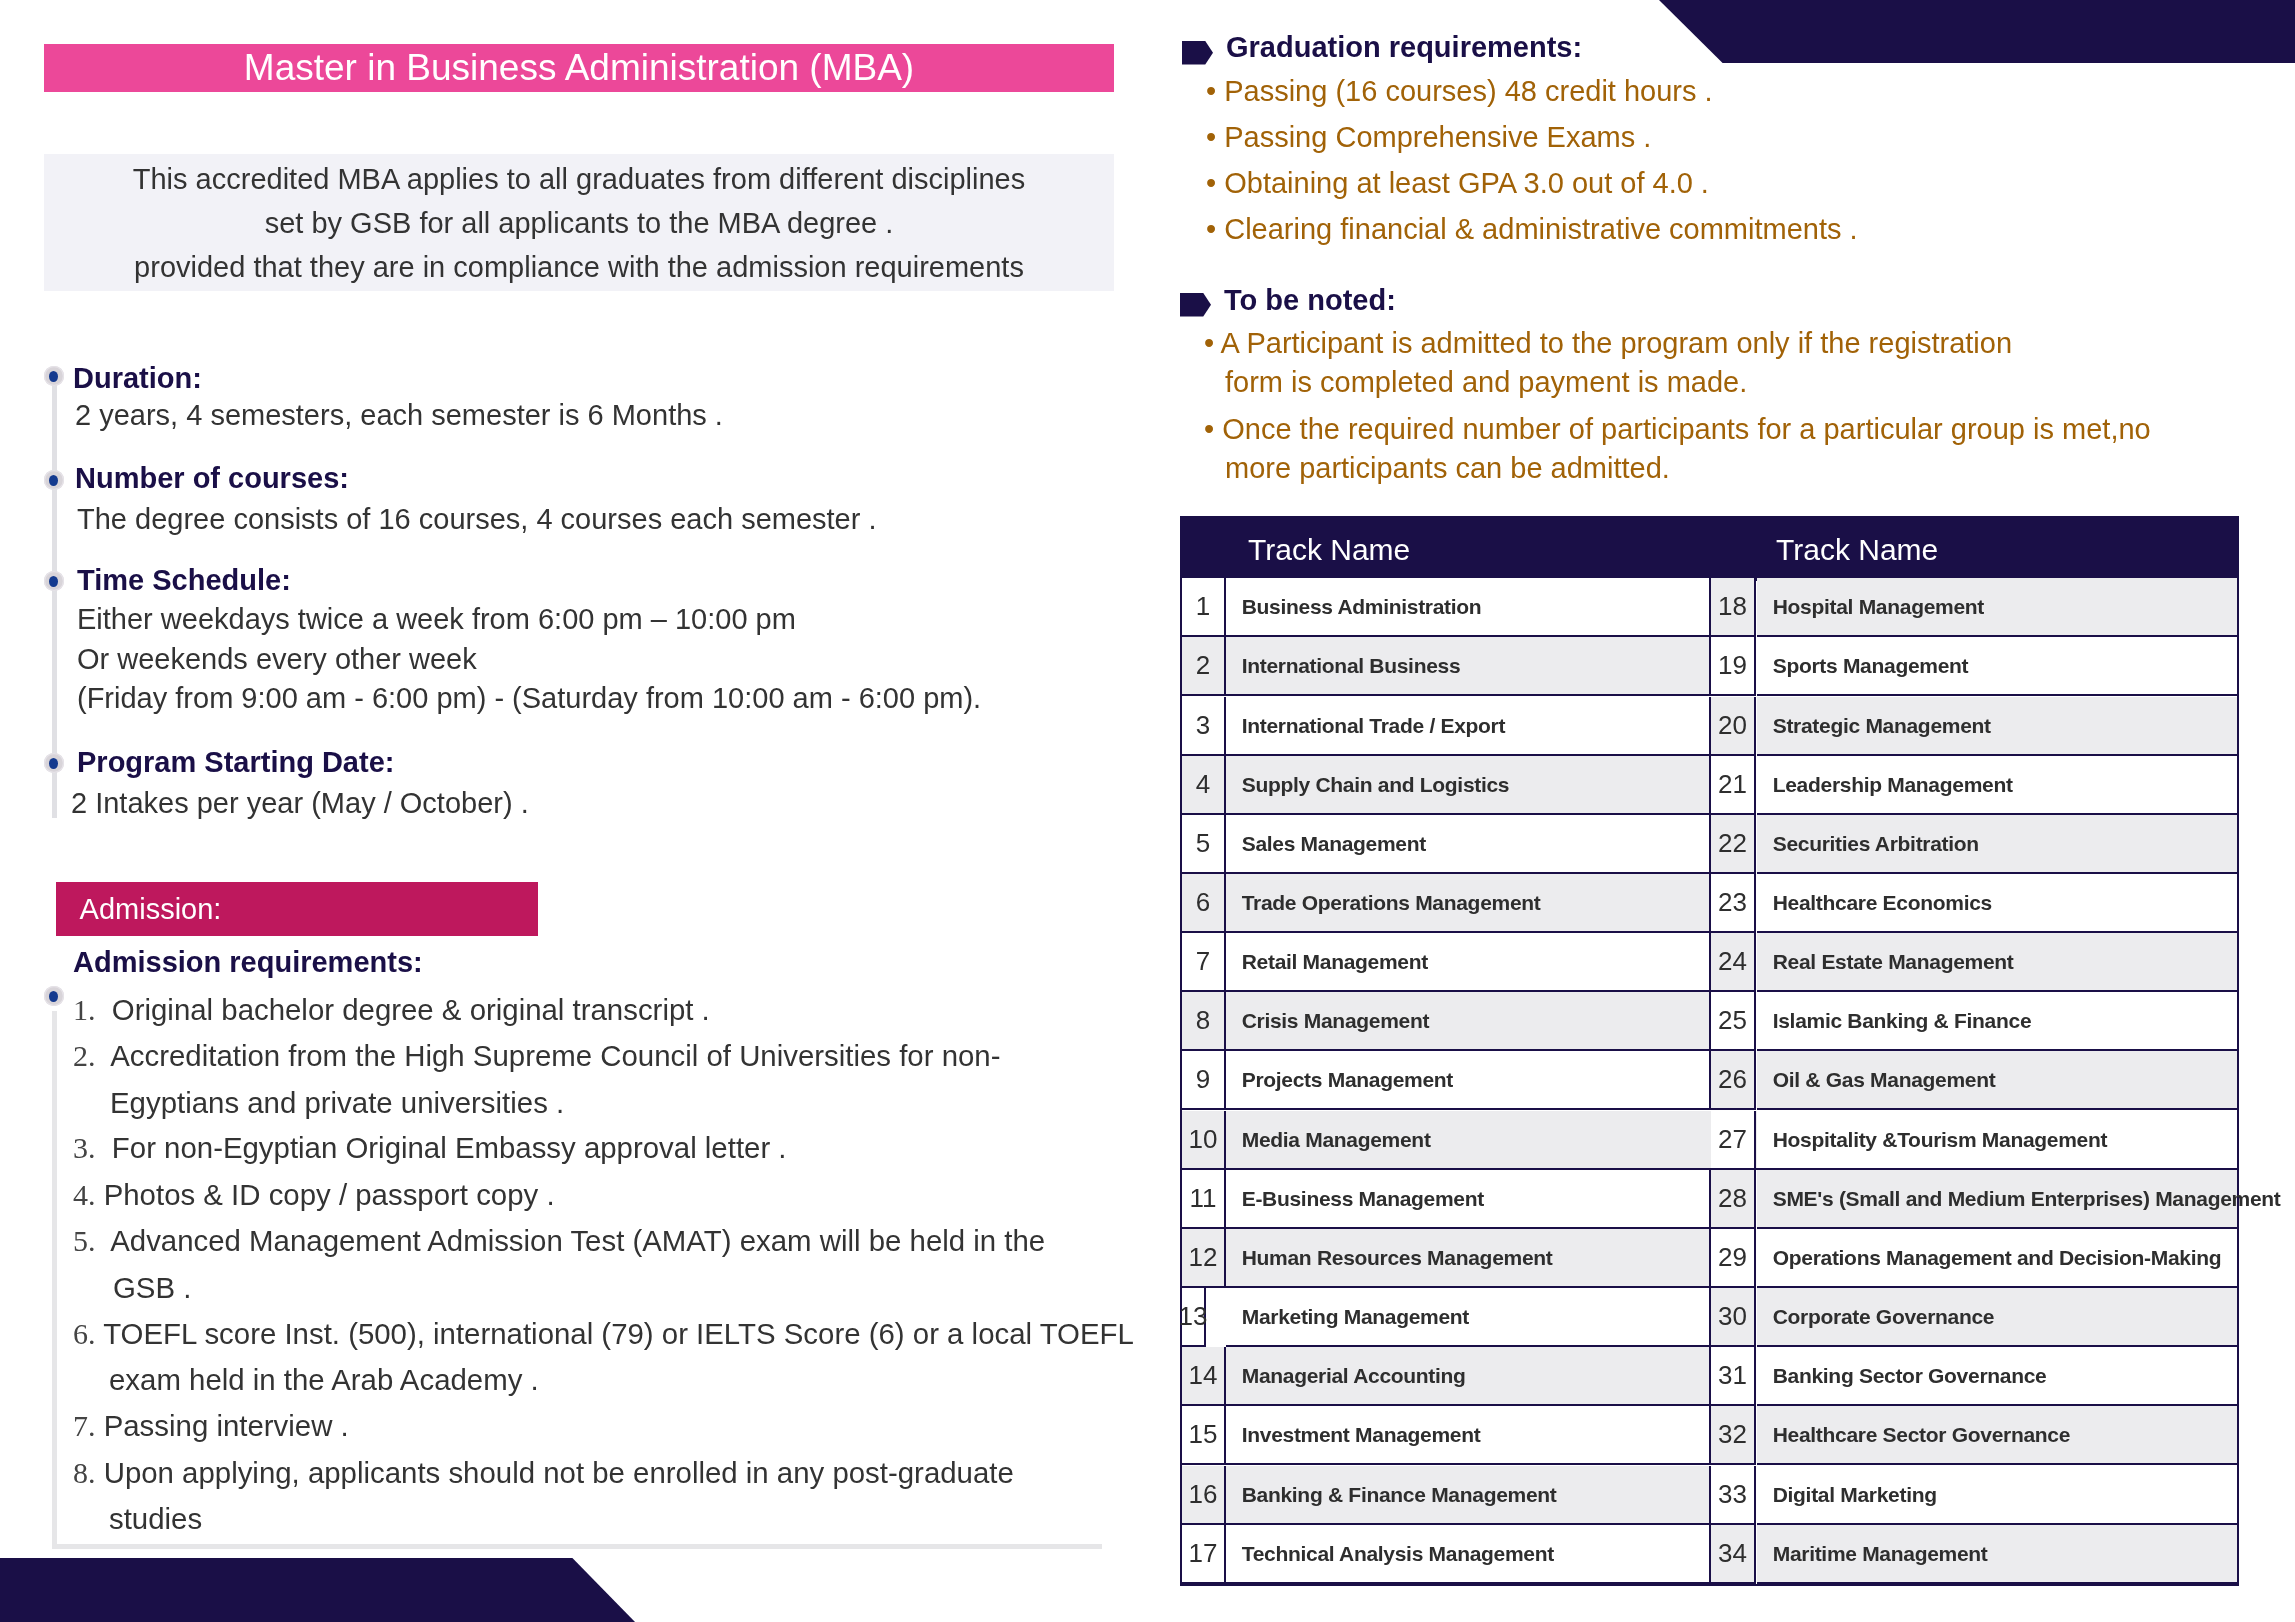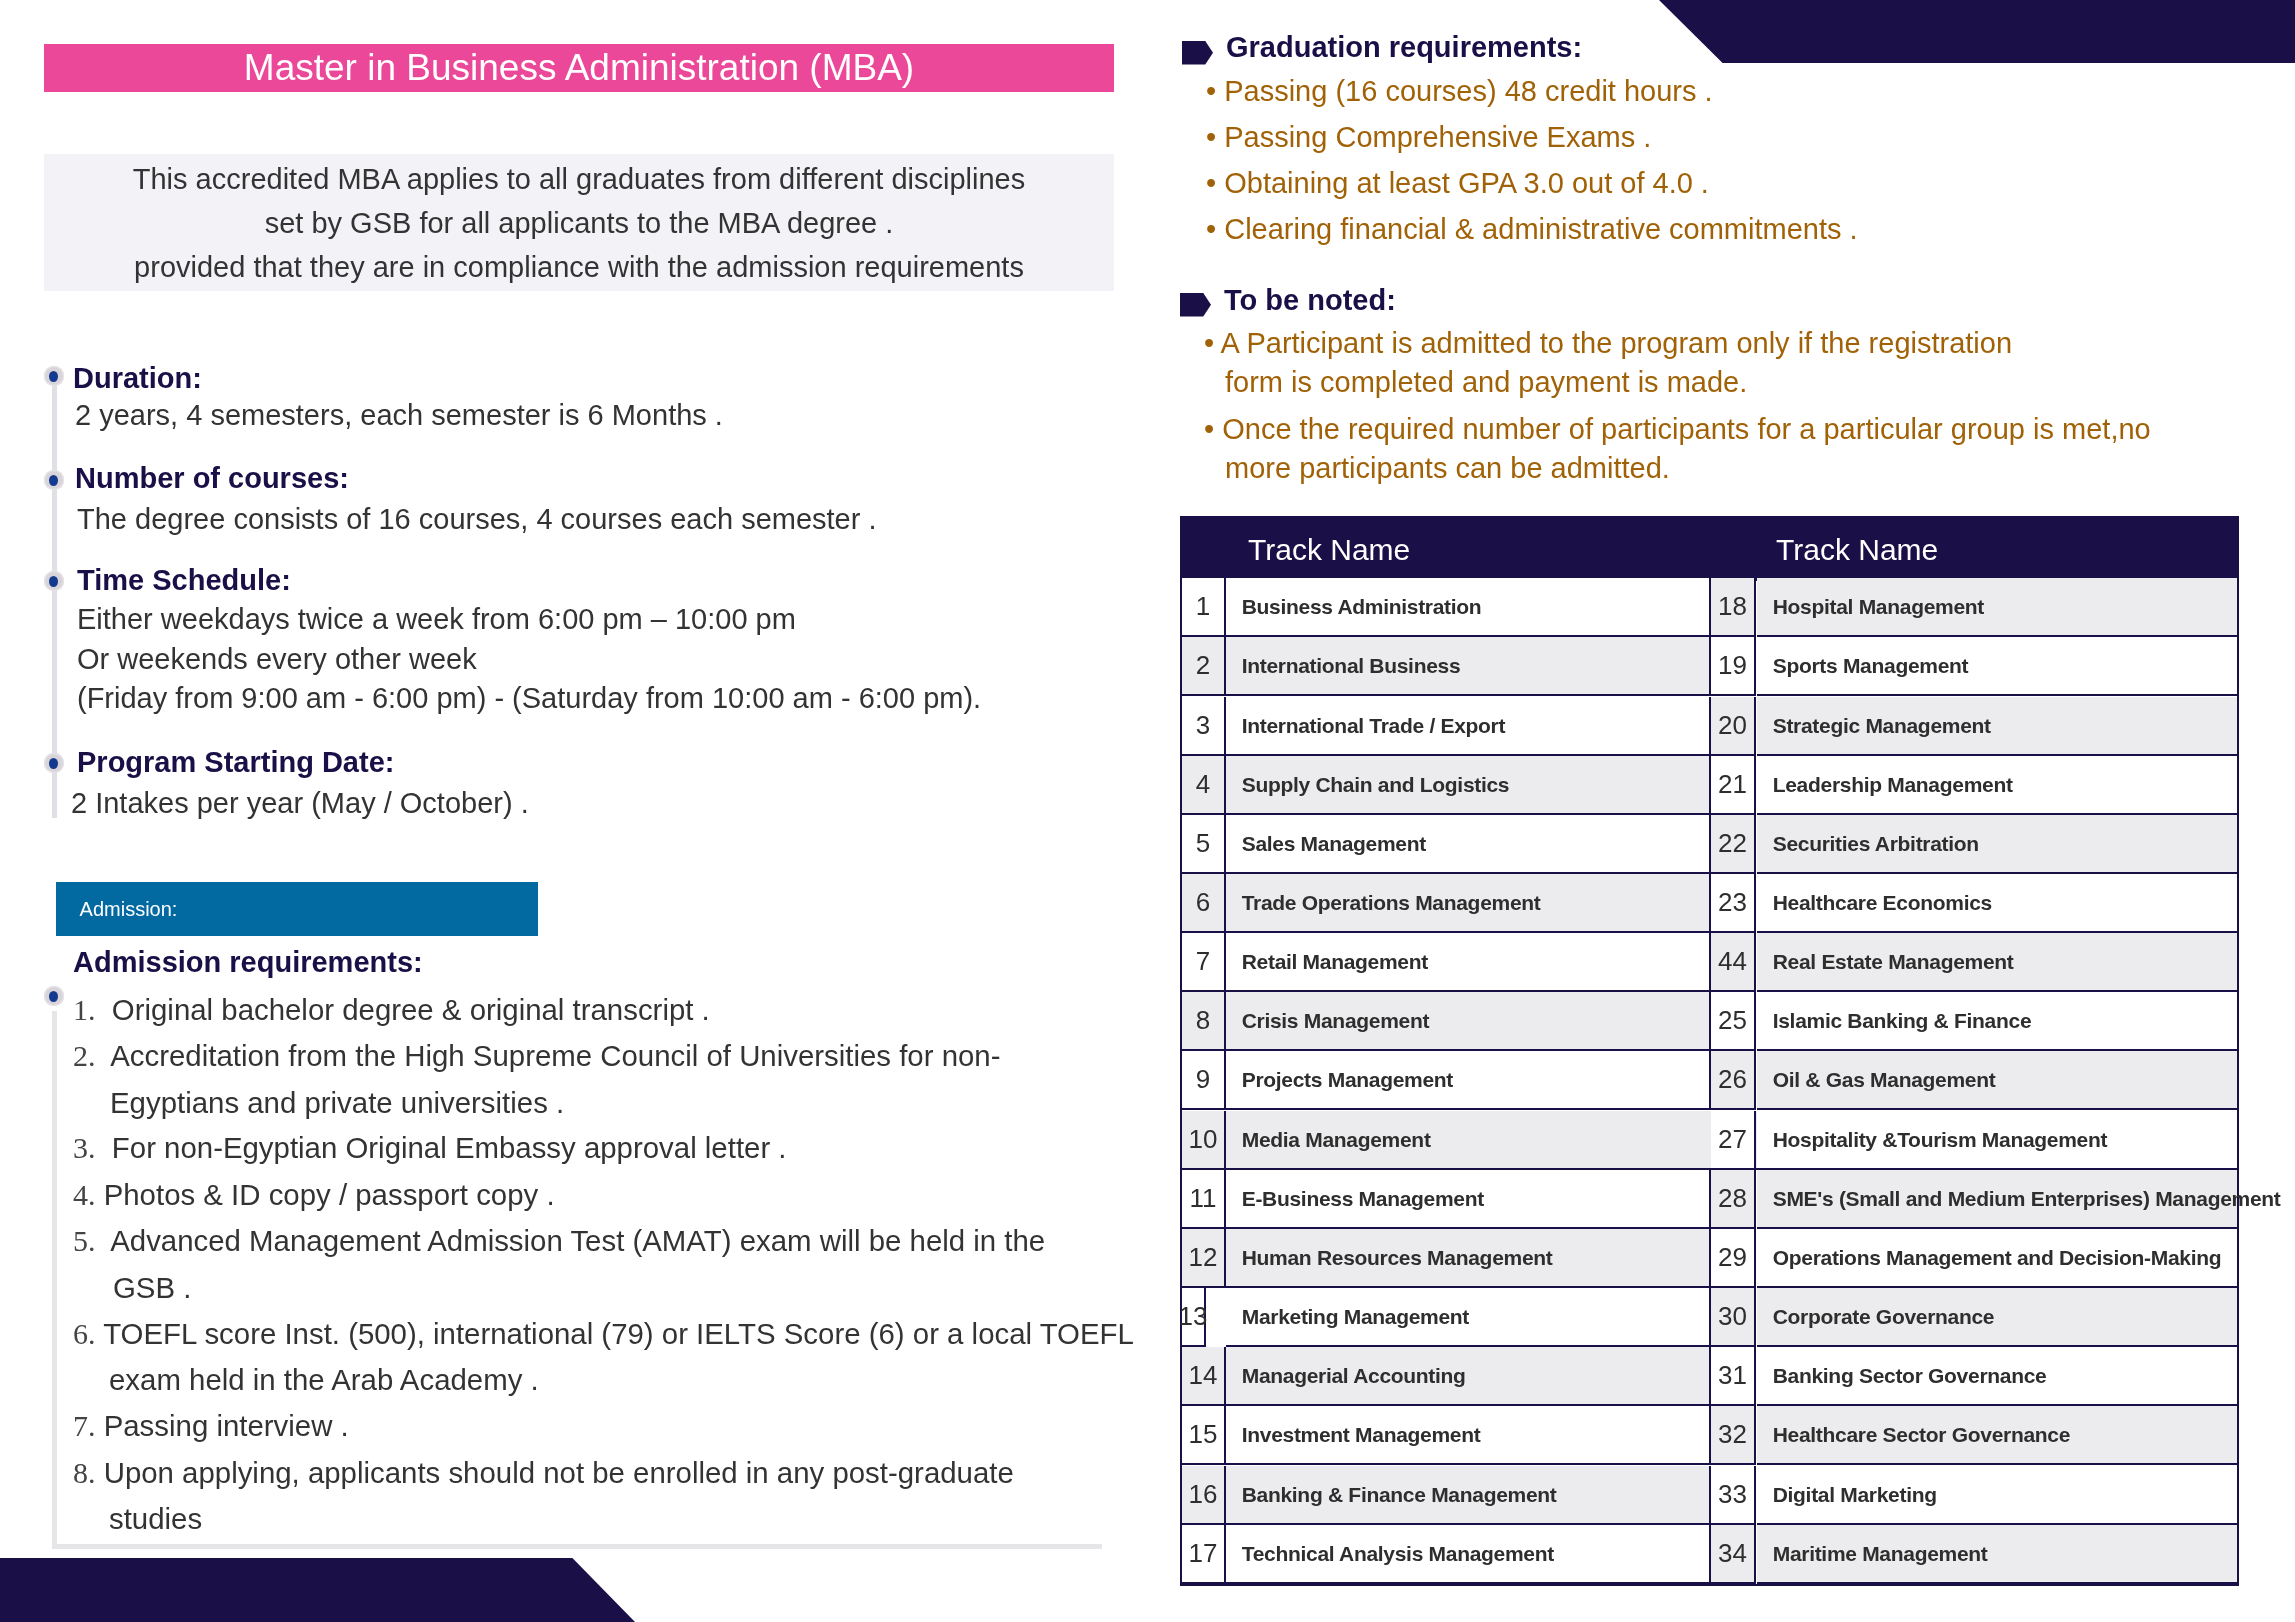--- a/index.html
+++ b/index.html
@@ -27,22 +27,22 @@
 
   
   .tl-line { left:52px; top:380px; width:5.2px; height:438px; background:#e0e0e4; }
   .tl-dot { width:19.6px; height:19.6px; border-radius:50%; background:#d8d4d9;
             box-shadow:0 0 0 1.3px #e6e3e8 inset; }
   .tl-dot::after { content:""; position:absolute; left:5.2px; top:4.6px; width:9.2px; height:11px;
                    border-radius:50%; background:#143a8f; }
   .h-sec { color:#1a0f47; font-weight:bold; font-size:29px; white-space:nowrap; }
   .t-line { color:#333; font-size:29px; white-space:nowrap; }
 
-  .adm-bar { left:56px; top:882px; width:482px; height:54px; background:#0369a1;
-             color:#fff; font-size:20px; line-height:54px; padding-left:23.6px; box-sizing:border-box; }
+  .adm-bar { left:56px; top:882px; width:482px; height:54px; background:#be185d;
+             color:#fff; font-size:29px; line-height:54px; padding-left:23.6px; box-sizing:border-box; }
   .adm-frame { left:52px; top:1011px; width:1050px; height:538px;
                border-left:5.2px solid #e6e6e8; border-bottom:5.2px solid #e6e6e8; box-sizing:border-box; }
   .req-item { color:#333; font-size:29.4px; white-space:nowrap; }
   .req-num { font-family:"Liberation Serif", serif; font-size:30px; color:#444; }
 
   
   .arrow-tag { width:31px; height:23.6px; background:#1a0f47;
                clip-path:polygon(0 0, 75% 0, 100% 50%, 75% 100%, 0 100%); }
   .bullet-line { color:#a16207; font-size:29px; white-space:nowrap; }
 
@@ -164,21 +164,21 @@
       </div>
       <div class="row" style="top: 356px;">
         <div class="cell num g" style="left:0;width:44px;">6</div>
         <div class="cell name g" style="left:44px;width:485px;">Trade Operations Management</div>
         <div class="cell num w" style="left:529px;width:45px;">23</div>
         <div class="cell name w" style="left:575px;width:480px;border-right:none;">Healthcare Economics</div>
       </div>
       <div class="row" style="top: 415px;">
         <div class="cell num w" style="left:0;width:44px;">7</div>
         <div class="cell name w" style="left:44px;width:485px;">Retail Management</div>
-        <div class="cell num g" style="left:529px;width:45px;">44</div>
+        <div class="cell num g" style="left:529px;width:45px;">24</div>
         <div class="cell name g" style="left:575px;width:480px;border-right:none;">Real Estate Management</div>
       </div>
       <div class="row" style="top: 474px;">
         <div class="cell num g" style="left:0;width:44px;">8</div>
         <div class="cell name g" style="left:44px;width:485px;">Crisis Management</div>
         <div class="cell num w" style="left:529px;width:45px;">25</div>
         <div class="cell name w" style="left:575px;width:480px;border-right:none;">Islamic Banking &amp; Finance</div>
       </div>
       <div class="row" style="top: 533px;">
         <div class="cell num w" style="left:0;width:44px;">9</div>

